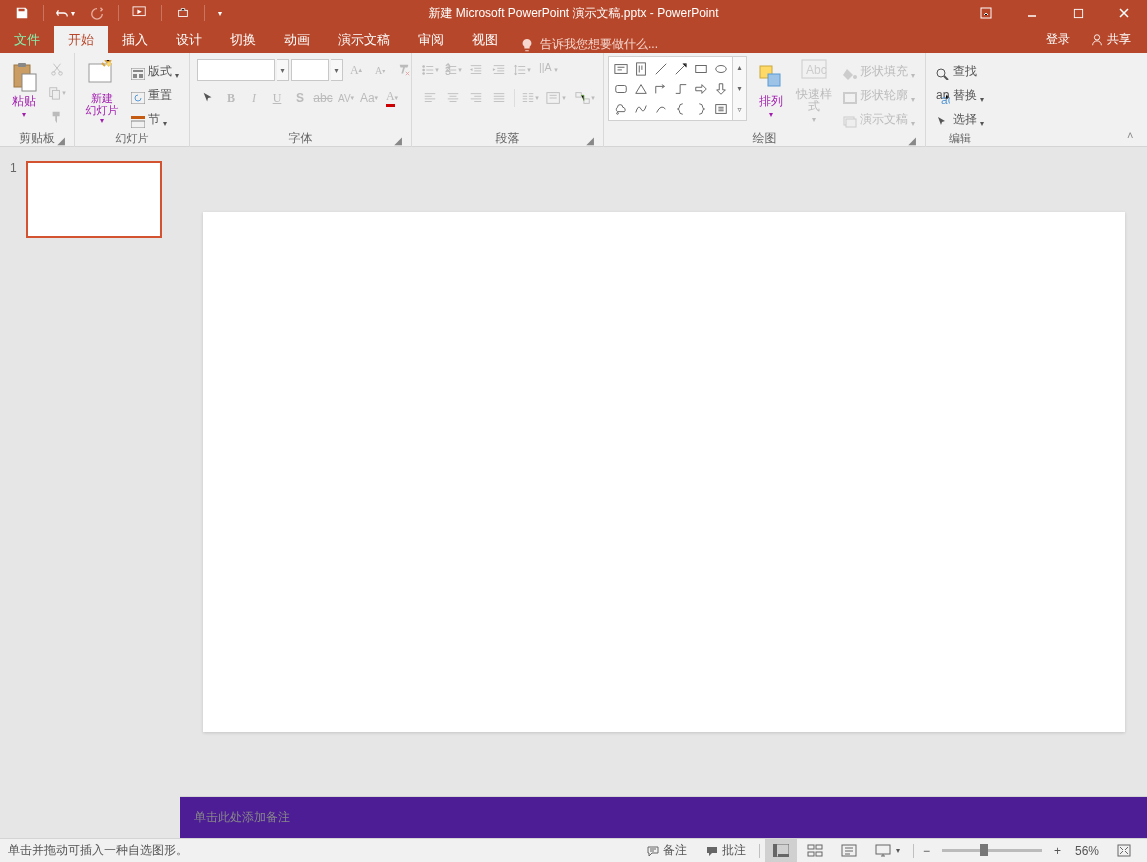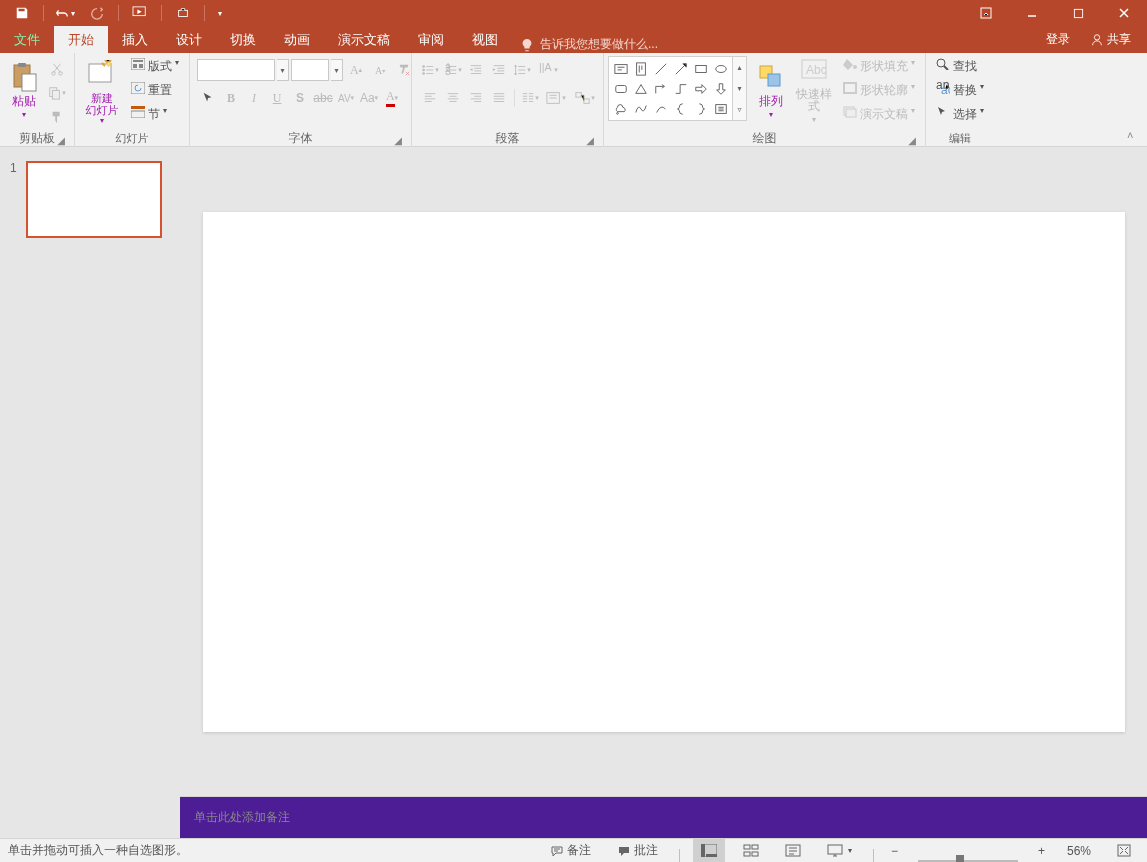--- a/index.html
+++ b/index.html
@@ -21,42 +21,42 @@
 .ribbon{background:#f1f1f1;height:94px;border-bottom:1px solid #d4d4d4;display:flex;position:relative}
 .group{border-right:1px solid #d9d9d9;display:flex;flex-direction:column;height:94px;padding:3px 4px 0}
 .group-content{flex:1;display:flex;align-items:flex-start}
 .group-label{text-align:center;font-size:11px;color:#666;height:17px;line-height:17px;position:relative}
 .group-launcher{position:absolute;right:2px;bottom:1px;width:14px;height:14px;color:#888;cursor:pointer;font-size:10px}
 .big-btn{display:flex;flex-direction:column;align-items:center;justify-content:center;width:40px;height:70px;cursor:pointer;color:#a21caf}
 .big-btn-icon{width:32px;height:32px;display:flex;align-items:center;justify-content:center;margin-bottom:2px}
 .big-btn-label{font-size:11px;text-align:center;line-height:12px}
 .small-col{display:flex;flex-direction:column;gap:2px;padding:2px}
 .small-btn{width:22px;height:22px;display:flex;align-items:center;justify-content:center;cursor:pointer;color:#777}
-.med-btn{height:22px;display:flex;align-items:flex-start;padding:0 4px;cursor:pointer;color:#555;gap:3px;font-size:12px}
+.med-btn{height:22px;display:flex;align-items:flex-end;padding:0 4px;cursor:pointer;color:#555;gap:3px;font-size:12px}
 .font-row{display:flex;align-items:center;gap:2px;margin-bottom:6px}
 .font-name{width:78px;height:22px;border:1px solid #c8c8c8;background:#fff;font-size:11px;padding-left:4px;color:#888}
 .font-size{width:38px;height:22px;border:1px solid #c8c8c8;background:#fff;font-size:11px;padding-left:4px;color:#888}
 .dd{width:12px;height:22px;border:1px solid #c8c8c8;border-left:none;background:#f8f8f8;display:flex;align-items:center;justify-content:center;cursor:pointer;font-size:8px;color:#666}
 .btn-row{display:flex;gap:1px}
 .shape-grid{display:grid;grid-template-columns:repeat(6,19px);grid-auto-rows:19px;gap:1px;padding:2px;border:1px solid #d0d0d0;background:#fff}
 .shape-cell{display:flex;align-items:center;justify-content:center;cursor:pointer;color:#555}
 .shape-scroll{display:flex;flex-direction:column;width:14px;border:1px solid #d0d0d0;border-left:none;background:#f8f8f8}
 .shape-scroll div{flex:1;display:flex;align-items:center;justify-content:center;font-size:8px;color:#666;cursor:pointer}
 .collapse-btn{position:absolute;right:4px;bottom:3px;width:16px;height:14px;color:#888;cursor:pointer;font-size:11px}
 .workspace{flex:1;display:flex;overflow:hidden}
 .thumbnails{width:180px;background:#e6e6e6;padding:14px 10px;overflow-y:auto}
 .thumb-wrap{display:flex;gap:6px}
 .thumb-num{font-size:12px;color:#666;width:10px}
 .thumb{width:136px;height:77px;background:#fff;border:2px solid #d35230;cursor:pointer}
 .canvas-area{flex:1;background:#e6e6e6;display:flex;flex-direction:column;overflow:hidden}
 .slide-view{flex:1;display:flex;align-items:center;justify-content:center;padding:20px}
 .slide{background:#fff;width:922px;height:520px;box-shadow:0 1px 3px rgba(0,0,0,0.15)}
 .notes{height:42px;border-top:1px solid #d4d4d4;background:#4c1d95;padding:12px 14px;color:#888;font-size:13px}
 .statusbar{height:24px;background:#f1f1f1;border-top:1px solid #d4d4d4;display:flex;align-items:center;padding:0 8px;color:#555;font-size:11px}
-.sb-right{margin-left:auto;display:flex;align-items:flex-end;gap:10px}
+.sb-right{margin-left:auto;display:flex;align-items:center;gap:2px}
 .sb-btn{padding:0 8px;height:24px;display:flex;align-items:center;cursor:pointer;gap:3px}
 .sb-btn.active{background:#d0d0d0}
 .sb-sep{width:1px;height:14px;background:#c0c0c0;margin:0 3px}
 .zoom-slider{width:100px;height:3px;background:#bbb;position:relative;margin:0 6px}
 .zoom-thumb{position:absolute;width:8px;height:12px;background:#777;top:-5px;left:38px}
 .disabled{color:#bbb !important}
 svg{display:block}
 </style>
 </head>
 <body>
@@ -92,20 +92,21 @@
         <svg width="14" height="14" viewBox="0 0 16 16">
           <rect x="3" y="5" width="10" height="7" fill="none" stroke="#fff"></rect>
           <path stroke="#fff" d="M6 5V3h4v2"></path>
         </svg>
       </div>
     <div class="qat-sep"></div>
     <div class="qat-btn" style="width:16px">
         <span style="font-size:8px">▾</span>
       </div>
   </div>
+  <div class="title-text">新建 Microsoft PowerPoint 演示文稿.pptx - PowerPoint</div>
   <div class="win-controls">
     <div class="win-btn">
         <svg width="12" height="12" viewBox="0 0 12 12">
           <rect x="1" y="1" width="10" height="10" fill="none" stroke="#fff"></rect>
           <path stroke="#fff" d="M4 8l2-2 2 2"></path>
         </svg>
       </div>
     <div class="win-btn">
         <svg width="12" height="12" viewBox="0 0 12 12">
           <path stroke="#fff" stroke-width="1.5" d="M2 9h8"></path>

